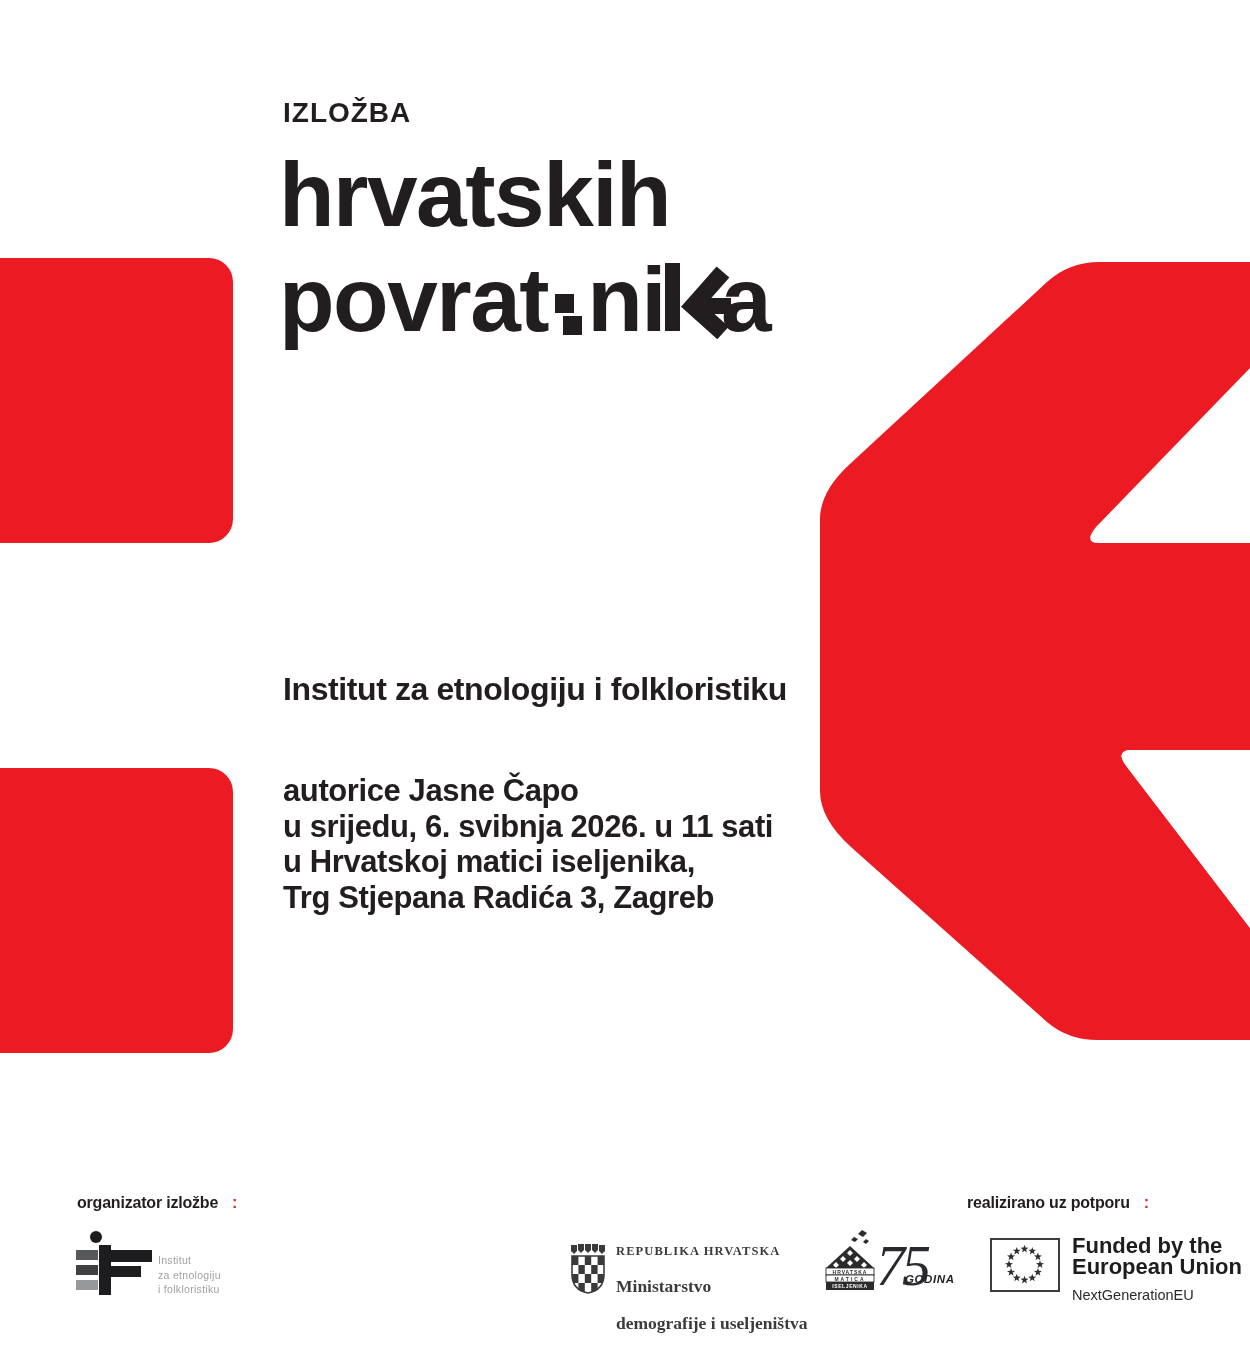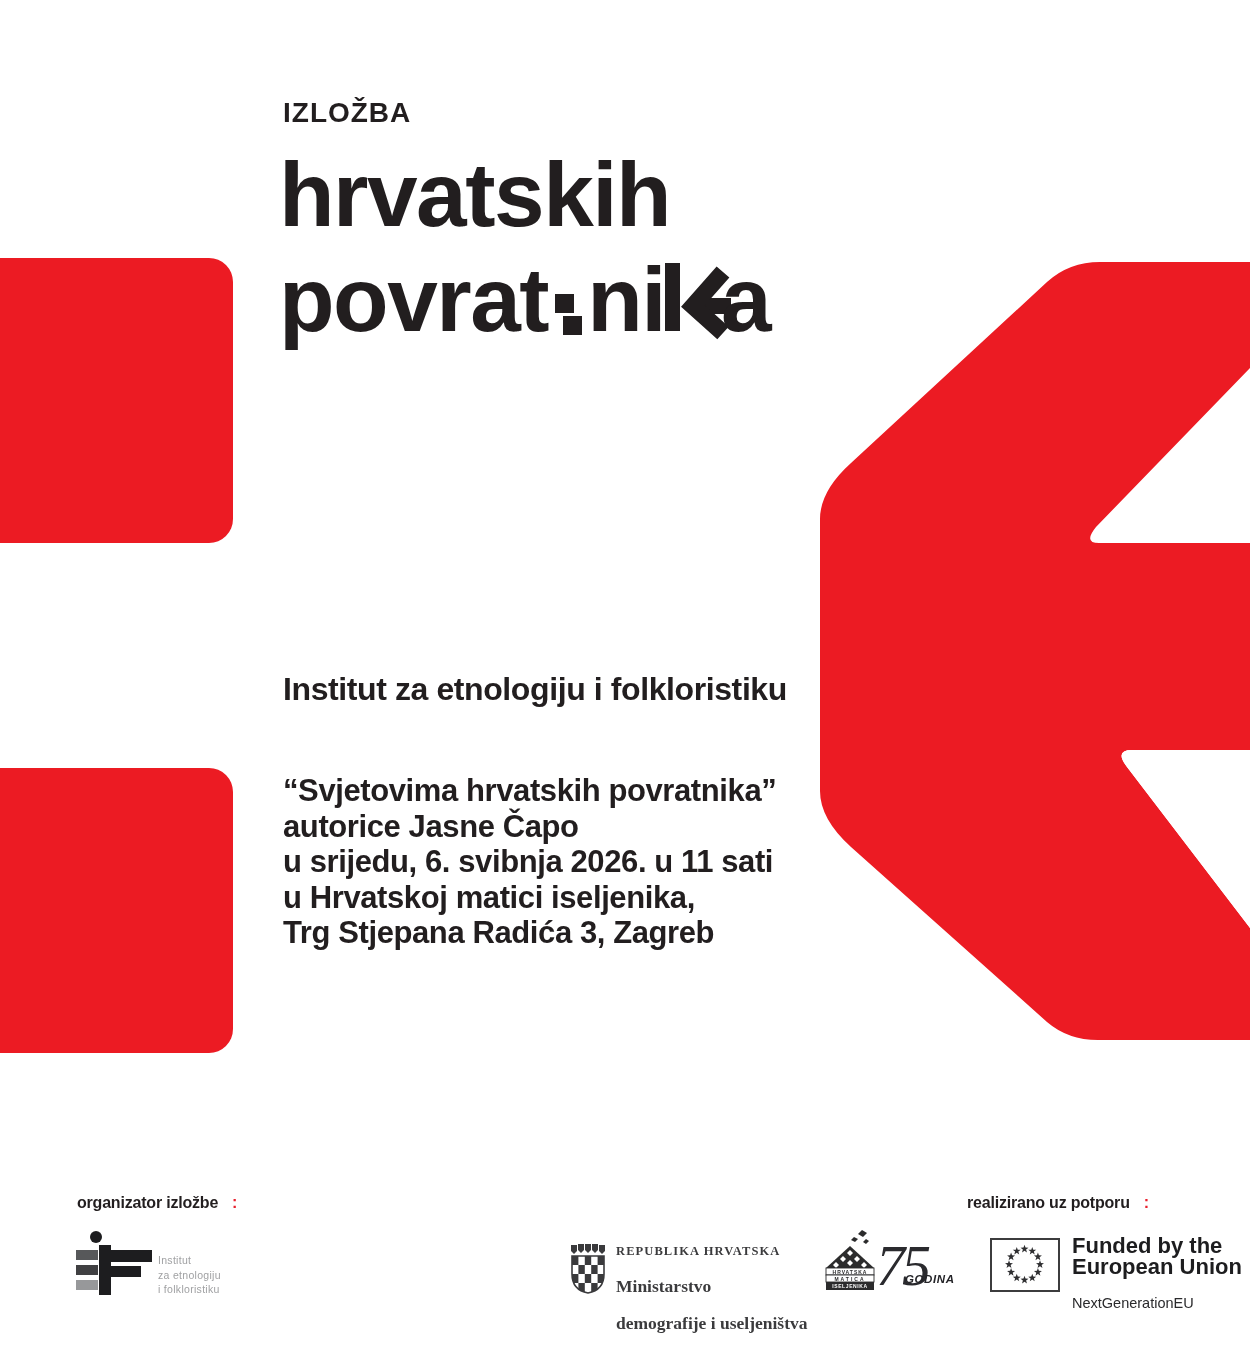--- a/index.html
+++ b/index.html
@@ -49,21 +49,21 @@
   .ministry .l2{font-size:17.5px;font-weight:700;margin-top:17px;}
   .ministry .l3{font-size:17.5px;font-weight:700;margin-top:16px;}
   
   .hmi{position:absolute;left:822px;top:1226px;width:150px;height:70px;}
   .hmi .num{position:absolute;left:54px;top:14px;font-family:"Liberation Serif",serif;font-style:italic;font-weight:400;font-size:58px;line-height:52px;color:#2a2a2e;letter-spacing:-3px;}
   .hmi .godina{position:absolute;left:83px;top:47px;font-size:11.5px;font-weight:700;font-style:italic;letter-spacing:0.6px;color:#242428;}
   
   .eu-flag{position:absolute;left:990px;top:1238px;width:70px;height:54px;background:#fff;border:2.5px solid #3c3c3e;box-sizing:border-box;}
   .eu-text{position:absolute;left:1072px;top:1236px;white-space:nowrap;}
   .eu-text .f1,.eu-text .f2{font-size:22px;font-weight:700;line-height:20.5px;color:#1d1d1f;}
-  .eu-text .f3{font-size:14.5px;font-weight:400;line-height:20px;color:#2a2a2c;margin-top:16px;}
+  .eu-text .f3{font-size:14.5px;font-weight:400;line-height:20px;color:#2a2a2c;margin-top:8px;}
 </style>
 </head>
 <body>
 
 <div class="canvas">
 
   <div class="red-rect top"></div>
   <div class="red-rect bottom"></div>
   <svg class="arrow-svg" width="1250" height="1355" viewBox="0 0 1250 1355">
     <path fill="#ec1b23" d="
@@ -97,21 +97,20 @@
       <span>povrat</span><span class="pixel-colon"></span><span>ni</span><svg class="k-arrow" width="66" height="68" viewBox="0 0 66 68">
           <rect x="0" y="0" width="15" height="68" fill="#221e1f"></rect>
           <rect x="26" y="35" width="40" height="16" fill="#221e1f"></rect>
           <path d="M 58 9 L 28 43 L 58 70" stroke="#221e1f" stroke-width="17" fill="none"></path>
         </svg><span class="after-k">a</span>
     </span>
   </div>
 
   <div class="org-name">Institut za etnologiju i folkloristiku</div>
   <div class="invite">
-    <div>“Svjetovima hrvatskih povratnika”</div>
     <div>autorice Jasne Čapo</div>
     <div>u srijedu, 6. svibnja 2026. u 11 sati</div>
     <div>u Hrvatskoj matici iseljenika,</div>
     <div>Trg Stjepana Radića 3, Zagreb</div>
   </div>
 
   <div class="foot-label left"><span>organizator izložbe</span><span class="colon">:</span></div>
   <div class="foot-label right"><span>realizirano uz potporu</span><span class="colon">:</span></div>
 
   <div class="ief">

